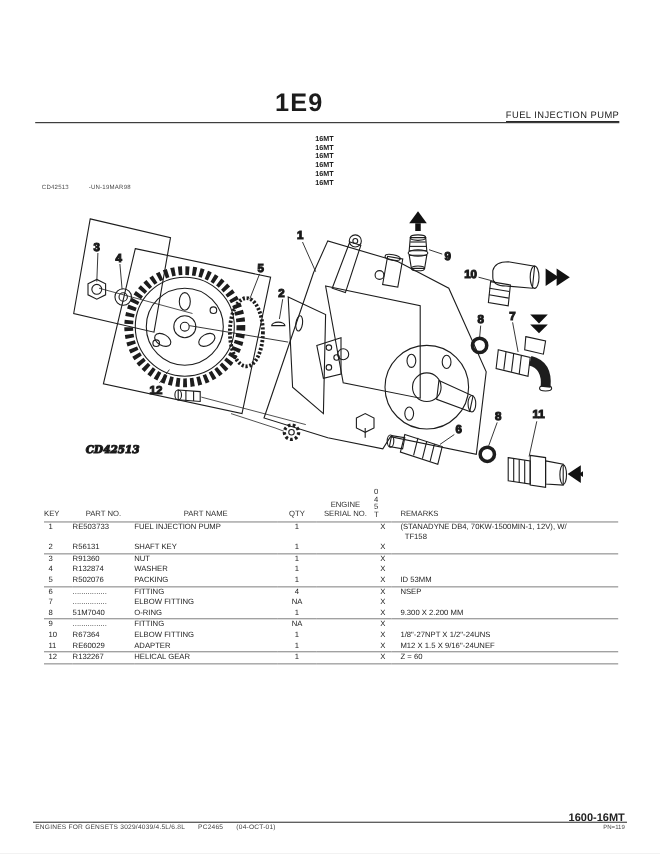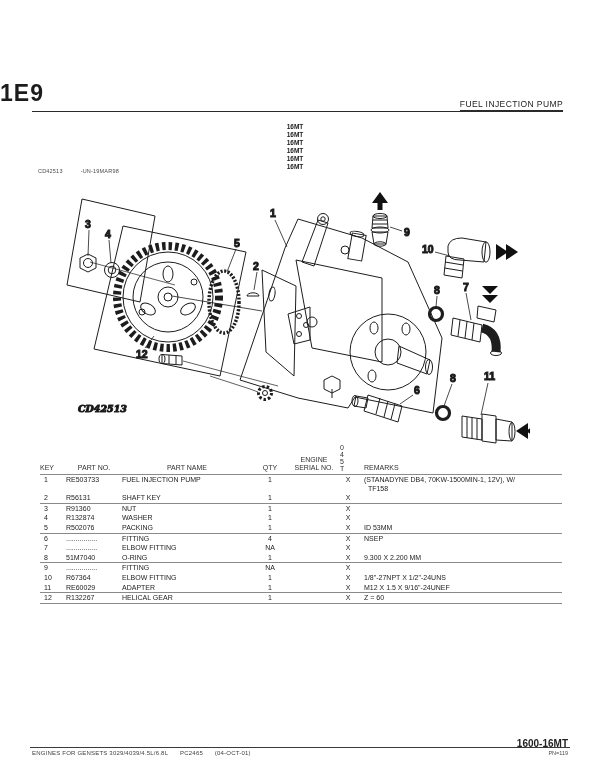--- a/index.html
+++ b/index.html
@@ -3,21 +3,21 @@
 <meta charset="utf-8">
 <style>
   html,body{margin:0;padding:0;background:#e8e8e8;}
   .page{
     position:relative;width:600px;height:776px;background:#ffffff;
     font-family:"Liberation Sans",sans-serif;color:#1c1c1c;overflow:hidden;
     margin:0 auto;
   }
   .abs{position:absolute;}
   
-  .section-code{left:0;top:80;width:544px;font-size:23px;font-weight:bold;letter-spacing:1px;top:80px;}
+  .section-code{left:0;top:80;width:544px;text-align:center;font-size:23px;font-weight:bold;letter-spacing:1px;top:80px;}
   .head-rule{left:32px;top:111px;width:531px;height:0;border-top:1.6px solid #2a2a2a;}
   .section-title{right:37px;top:99px;font-size:8.5px;letter-spacing:.4px;border-bottom:1px solid #2a2a2a;padding-bottom:1px;}
   .model-col{left:270px;top:123px;width:50px;text-align:center;font-size:6.5px;font-weight:bold;line-height:7.9px;}
   .fig-meta{left:38px;top:168px;font-size:5.5px;color:#4a4a4a;letter-spacing:.2px;}
   .fig-meta span{margin-right:18px;}
   
   .diagram{left:50px;top:190px;}
   .diagram svg text.callout{font-family:"Liberation Sans",sans-serif;font-size:10.5px;font-weight:600;fill:#111;}
   .diagram svg text.caption{font-family:"DejaVu Serif",serif;font-style:italic;font-weight:bold;font-size:9.5px;fill:#111;}
   

